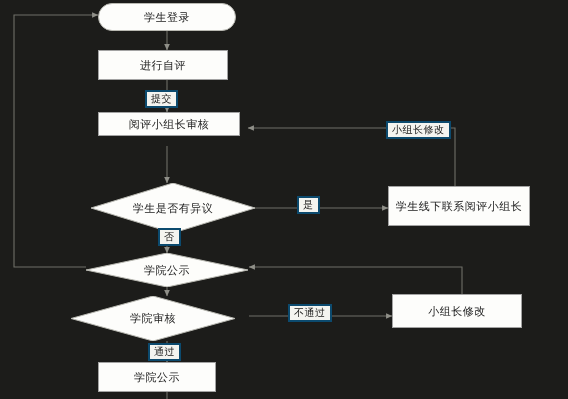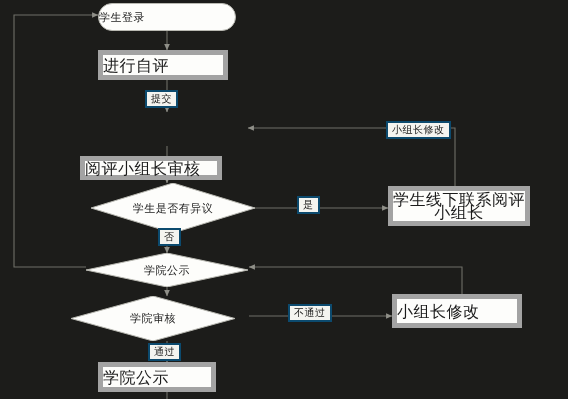--- a/index.html
+++ b/index.html
@@ -20,30 +20,30 @@
     left: 0;
     top: 0;
     width: 568px;
     height: 399px;
   }
   .node {
     position: absolute;
     box-sizing: border-box;
     display: flex;
     align-items: center;
-    justify-content: flex-start;
+    justify-content: center;
     text-align: center;
     color: #1b1b1b;
     z-index: 3;
     font-family: Liberation Serif, serif;
   }
   .node-rect {
     background: #fdfdfb;
-    border: 5px solid #a3a3a3;
-    font-size: 16px;
+    border: 1px solid #a3a3a3;
+    font-size: 11px;
     line-height: 13px;
     letter-spacing: 0.5px;
   }
   .node-pill {
     background: #fdfdfb;
     border: 1px solid #b9b9b2;
     border-radius: 999px;
     font-size: 11px;
     letter-spacing: 0.5px;
   }
@@ -124,21 +124,21 @@
 
   <div class="node node-pill" style="left:98px; top:3px; width:138px; height:28px;">
     <span>学生登录</span>
   </div>
 
   <div class="node node-rect" style="left:98px; top:50px; width:130px; height:30px;">
     <span>进行自评</span>
   </div>
   <div class="edge-label" style="left:145px; top:90px;">提交</div>
 
-  <div class="node node-rect" style="left:80px; top:112px; width:142px; height:24px;margin-top:44px;">
+  <div class="node node-rect" style="left:98px; top:112px; width:142px; height:24px;">
     <span>阅评小组长审核</span>
   </div>
 
   <div class="node-diamond-wrap" style="left:91px; top:183px; width:164px; height:50px;font-family:Liberation Mono, monospace;">
     <svg width="164" height="50" viewBox="0 0 164 50" xmlns="http://www.w3.org/2000/svg">
       <polygon points="82,0 164,25 82,50 0,25" fill="#fdfdfb" stroke="#b9b9b2" stroke-width="1"></polygon>
     </svg>
     <div class="node-diamond-label">学生是否有异议</div>
   </div>
   <div class="edge-label" style="left:297px; top:196px;">是</div>

